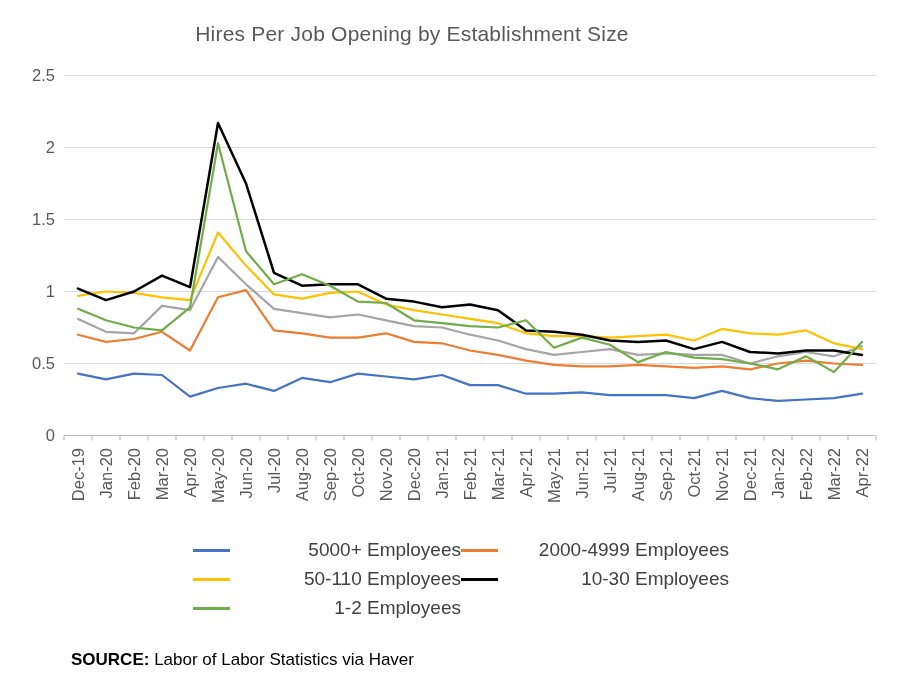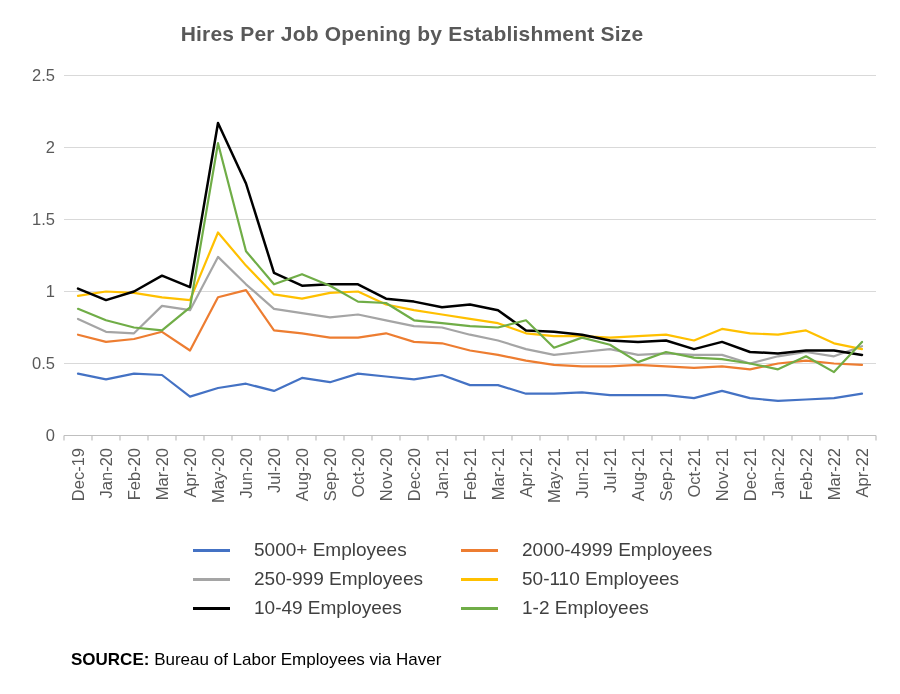--- a/index.html
+++ b/index.html
@@ -2,28 +2,28 @@
 <html><head>
 <meta charset="utf-8">
 <style>
   html,body { margin:0; padding:0; background:#ffffff; }
   .page {
     position:relative; width:900px; height:694px; background:#ffffff;
     font-family:"Liberation Sans", sans-serif; overflow:hidden;
   }
   .chart-title {
     position:absolute; top:22px; left:0; width:824px; text-align:center;
-    font-size:21px; font-weight:bold; color:#595959; letter-spacing:0.2px;
+    font-size:21px; font-weight:normal; color:#595959; letter-spacing:0.2px;
   }
   svg.chart { position:absolute; left:0; top:0; }
   .legend {
     position:absolute; left:193px; top:540px;
     display:grid; grid-template-columns:268px 268px; row-gap:9px; column-gap:0px;
   }
-  .legend-item { display:flex; align-items:center; gap:24px; font-size:19px; color:#404040; height:20px; }
+  .legend-item { display:flex; align-items:center; gap:24px; font-size:19px; color:#404040; height:20px;justify-content:space-between; }
   .legend-swatch { display:inline-block; width:37px; height:3px; flex:0 0 37px; }
   .source-line { position:absolute; left:71px; top:650px; font-size:17px; color:#000000; }
   .source-line b { font-weight:bold;text-align:center; }
 </style>
 </head>
 <body>
 
 <div class="page">
 
   <div class="chart-title">Hires Per Job Opening by Establishment Size</div>
@@ -111,34 +111,30 @@
   <div class="legend">
     <div class="legend-item">
       <span class="legend-swatch" style="background: rgb(68, 114, 196);"></span>
       <span>5000+ Employees</span>
     </div>
     <div class="legend-item">
       <span class="legend-swatch" style="background: rgb(237, 125, 49);"></span>
       <span>2000-4999 Employees</span>
     </div>
     <div class="legend-item">
-      <span class="legend-swatch" style="background: rgb(165, 165, 165);"></span>
-      <span>250-999 Employees</span>
-    </div>
-    <div class="legend-item">
       <span class="legend-swatch" style="background: rgb(255, 192, 0);"></span>
       <span>50-110 Employees</span>
     </div>
     <div class="legend-item">
       <span class="legend-swatch" style="background: rgb(0, 0, 0);"></span>
-      <span>10-49 Employees</span>
+      <span>10-30 Employees</span>
     </div>
     <div class="legend-item">
       <span class="legend-swatch" style="background: rgb(112, 173, 71);"></span>
       <span>1-2 Employees</span>
     </div>
   </div>
 
   <div class="source-line">
-    <b>SOURCE:</b><span> Bureau of Labor Employees via Haver</span>
+    <b>SOURCE:</b><span> Labor of Labor Statistics via Haver</span>
   </div>
 
 </div>
 
 </body></html>

